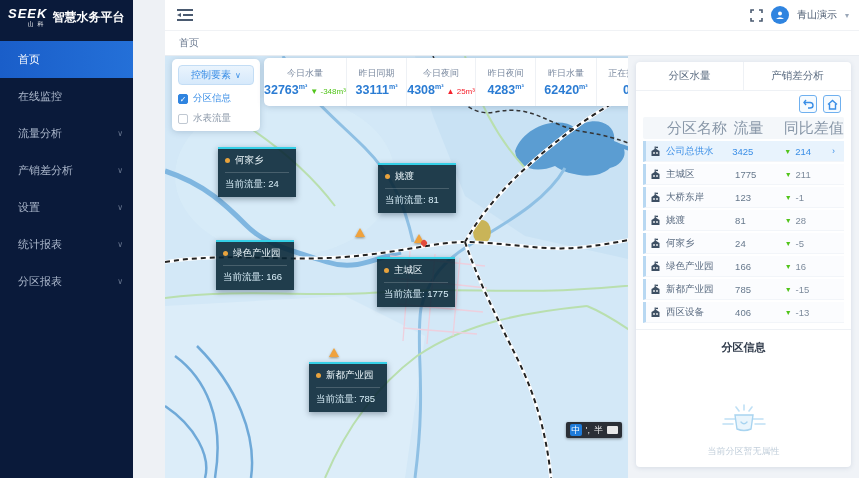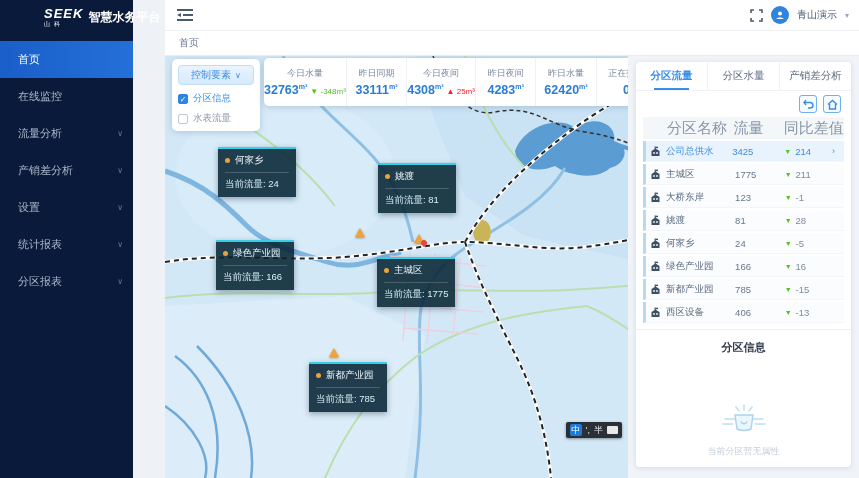--- a/index.html
+++ b/index.html
@@ -3,21 +3,21 @@
 <meta charset="utf-8">
 <style>
   * { margin:0; padding:0; box-sizing:border-box; }
   html,body { width:859px; height:478px; overflow:hidden; background:#eef1f5;
               font-family:"Liberation Sans","DejaVu Sans",sans-serif; }
   .app { display:flex; width:859px; height:478px; }
 
   
   .sidebar { width:133px; height:478px; background:#0a1a3a; flex-shrink:0; }
   .logo-row { display:flex; align-items:center; gap:5px; padding:7px 8px 6px 8px; }
-  .logo-mark { color:#fff; text-align:left; line-height:1;margin-left:36px; }
+  .logo-mark { color:#fff; text-align:right; line-height:1; }
   .logo-main { font-size:13px; font-weight:bold; letter-spacing:1px; font-style:italic; }
   .logo-sub { font-size:6px; letter-spacing:4px; margin-top:1px; }
   .app-title { color:#fff; font-size:12px; font-weight:bold; white-space:nowrap; }
   .menu { margin-top:8px; }
   .menu-item { height:37px; line-height:37px; padding-left:18px; font-size:11px;
                color:#aab6ca; cursor:pointer; position:relative; white-space:nowrap; }
   .menu-item.active { background:linear-gradient(90deg,#1a5ec9,#2470d8); color:#fff; }
   .menu-caret { position:absolute; right:10px; font-size:8px; color:#67758e; }
 
   
@@ -387,23 +387,20 @@
           <span class="ime-txt">半</span>
           <span class="ime-kbd"></span>
         </div>
       </div>
 
       <aside class="panel">
         <div class="panel-card">
 
           <div class="tabs">
 
-              <div class="tab active">
-                <span>分区流量</span>
-              </div>
 
               <div class="tab">
                 <span>分区水量</span>
               </div>
 
               <div class="tab">
                 <span>产销差分析</span>
               </div>
             </div>
 

